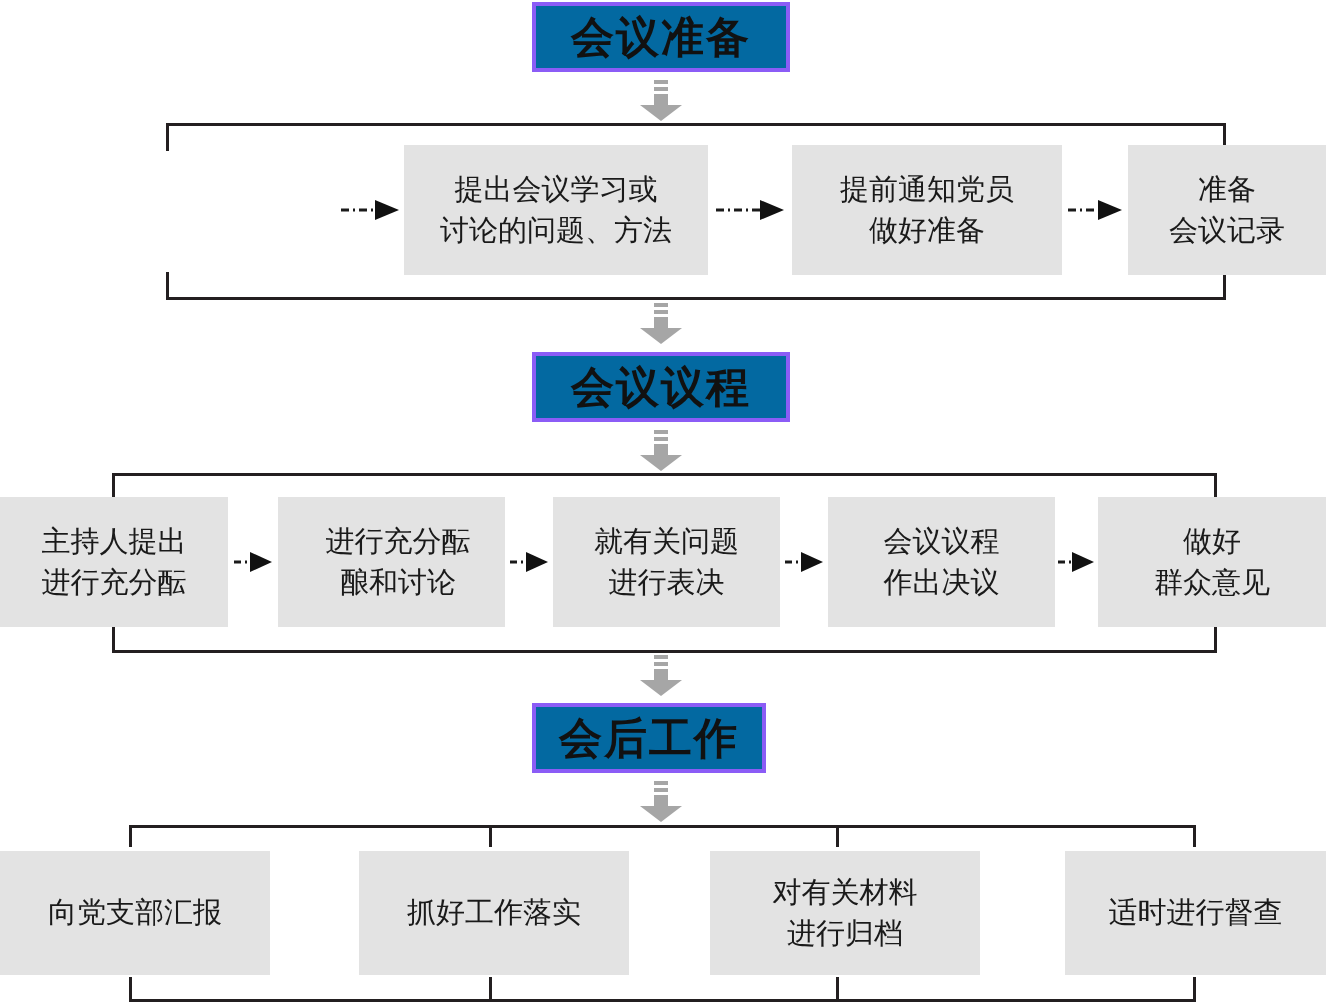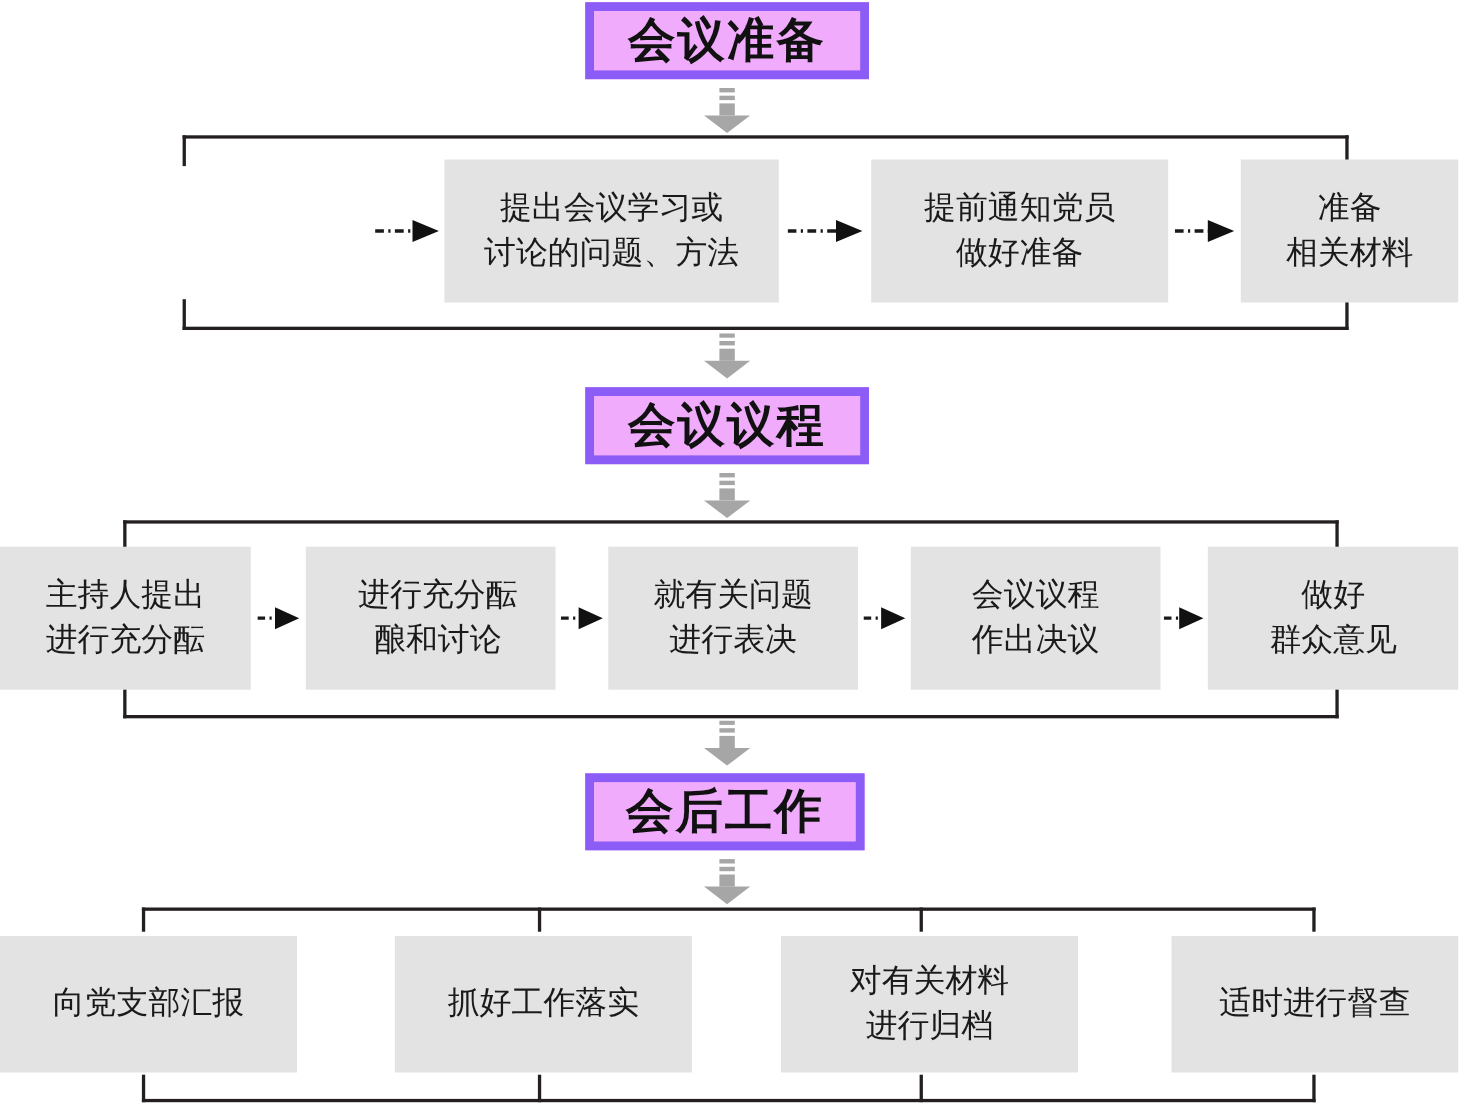--- a/index.html
+++ b/index.html
@@ -12,22 +12,22 @@
     position:relative;
     width:1326px;
     height:1004px;
     overflow:hidden;
     background:#fff;
   }
 
   
   .title-box{
     position:absolute;
-    border:8px solid #8b5cf6;
-    background:#f0abfc;
+    border:4px solid #8b5cf6;
+    background:#0369a1;
     display:flex;
     align-items:center;
     justify-content:center;
     box-sizing:border-box;
   }
   .title-box .title-text{
     font-size:43px;
     font-weight:bold;
     letter-spacing:2px;
     line-height:1;
@@ -102,21 +102,21 @@
   <div class="bracket-line v-line" style="left:166px;top:272px;height:28px;"></div>
   <div class="bracket-line v-line" style="left:1223px;top:272px;height:28px;"></div>
 
   <div class="step-box" style="left:404px;top:145px;width:304px;height:130px;">
     <span class="step-text"><span>提出会议学习或</span><br><span>讨论的问题、方法</span></span>
   </div>
   <div class="step-box" style="left:792px;top:145px;width:270px;height:130px;">
     <span class="step-text"><span>提前通知党员</span><br><span>做好准备</span></span>
   </div>
   <div class="step-box" style="left:1128px;top:145px;width:198px;height:130px;">
-    <span class="step-text"><span>准备</span><br><span>相关材料</span></span>
+    <span class="step-text"><span>准备</span><br><span>会议记录</span></span>
   </div>
 
   <div class="harrow" style="left:341px;top:197px;width:60px;">
     <svg width="60" height="26" viewBox="0 0 60 26" xmlns="http://www.w3.org/2000/svg">
       <line x1="0" y1="13" x2="36" y2="13" stroke="#1a1a1a" stroke-width="3" stroke-dasharray="8,4,2,4"></line>
       <polygon points="34,3 58,13 34,23" fill="#111"></polygon>
     </svg>
   </div>
   <div class="harrow" style="left:716px;top:197px;width:70px;">
     <svg width="70" height="26" viewBox="0 0 70 26" xmlns="http://www.w3.org/2000/svg">
@@ -210,21 +210,21 @@
     <svg width="44" height="42" viewBox="0 0 44 42" xmlns="http://www.w3.org/2000/svg">
       <g fill="#a6a6a6">
         <rect x="15" y="0" width="14" height="4"></rect>
         <rect x="15" y="7" width="14" height="4"></rect>
         <rect x="15" y="14" width="14" height="11"></rect>
         <polygon points="1,25 43,25 22,41"></polygon>
       </g>
     </svg>
   </div>
 
-  <div class="title-box" style="left:532px;top:703px;width:254px;height:70px;">
+  <div class="title-box" style="left:532px;top:703px;width:234px;height:70px;">
     <span class="title-text">会后工作</span>
   </div>
 
   <div class="varrow" style="left:639px;top:781px;">
     <svg width="44" height="42" viewBox="0 0 44 42" xmlns="http://www.w3.org/2000/svg">
       <g fill="#a6a6a6">
         <rect x="15" y="0" width="14" height="4"></rect>
         <rect x="15" y="7" width="14" height="4"></rect>
         <rect x="15" y="14" width="14" height="11"></rect>
         <polygon points="1,25 43,25 22,41"></polygon>

